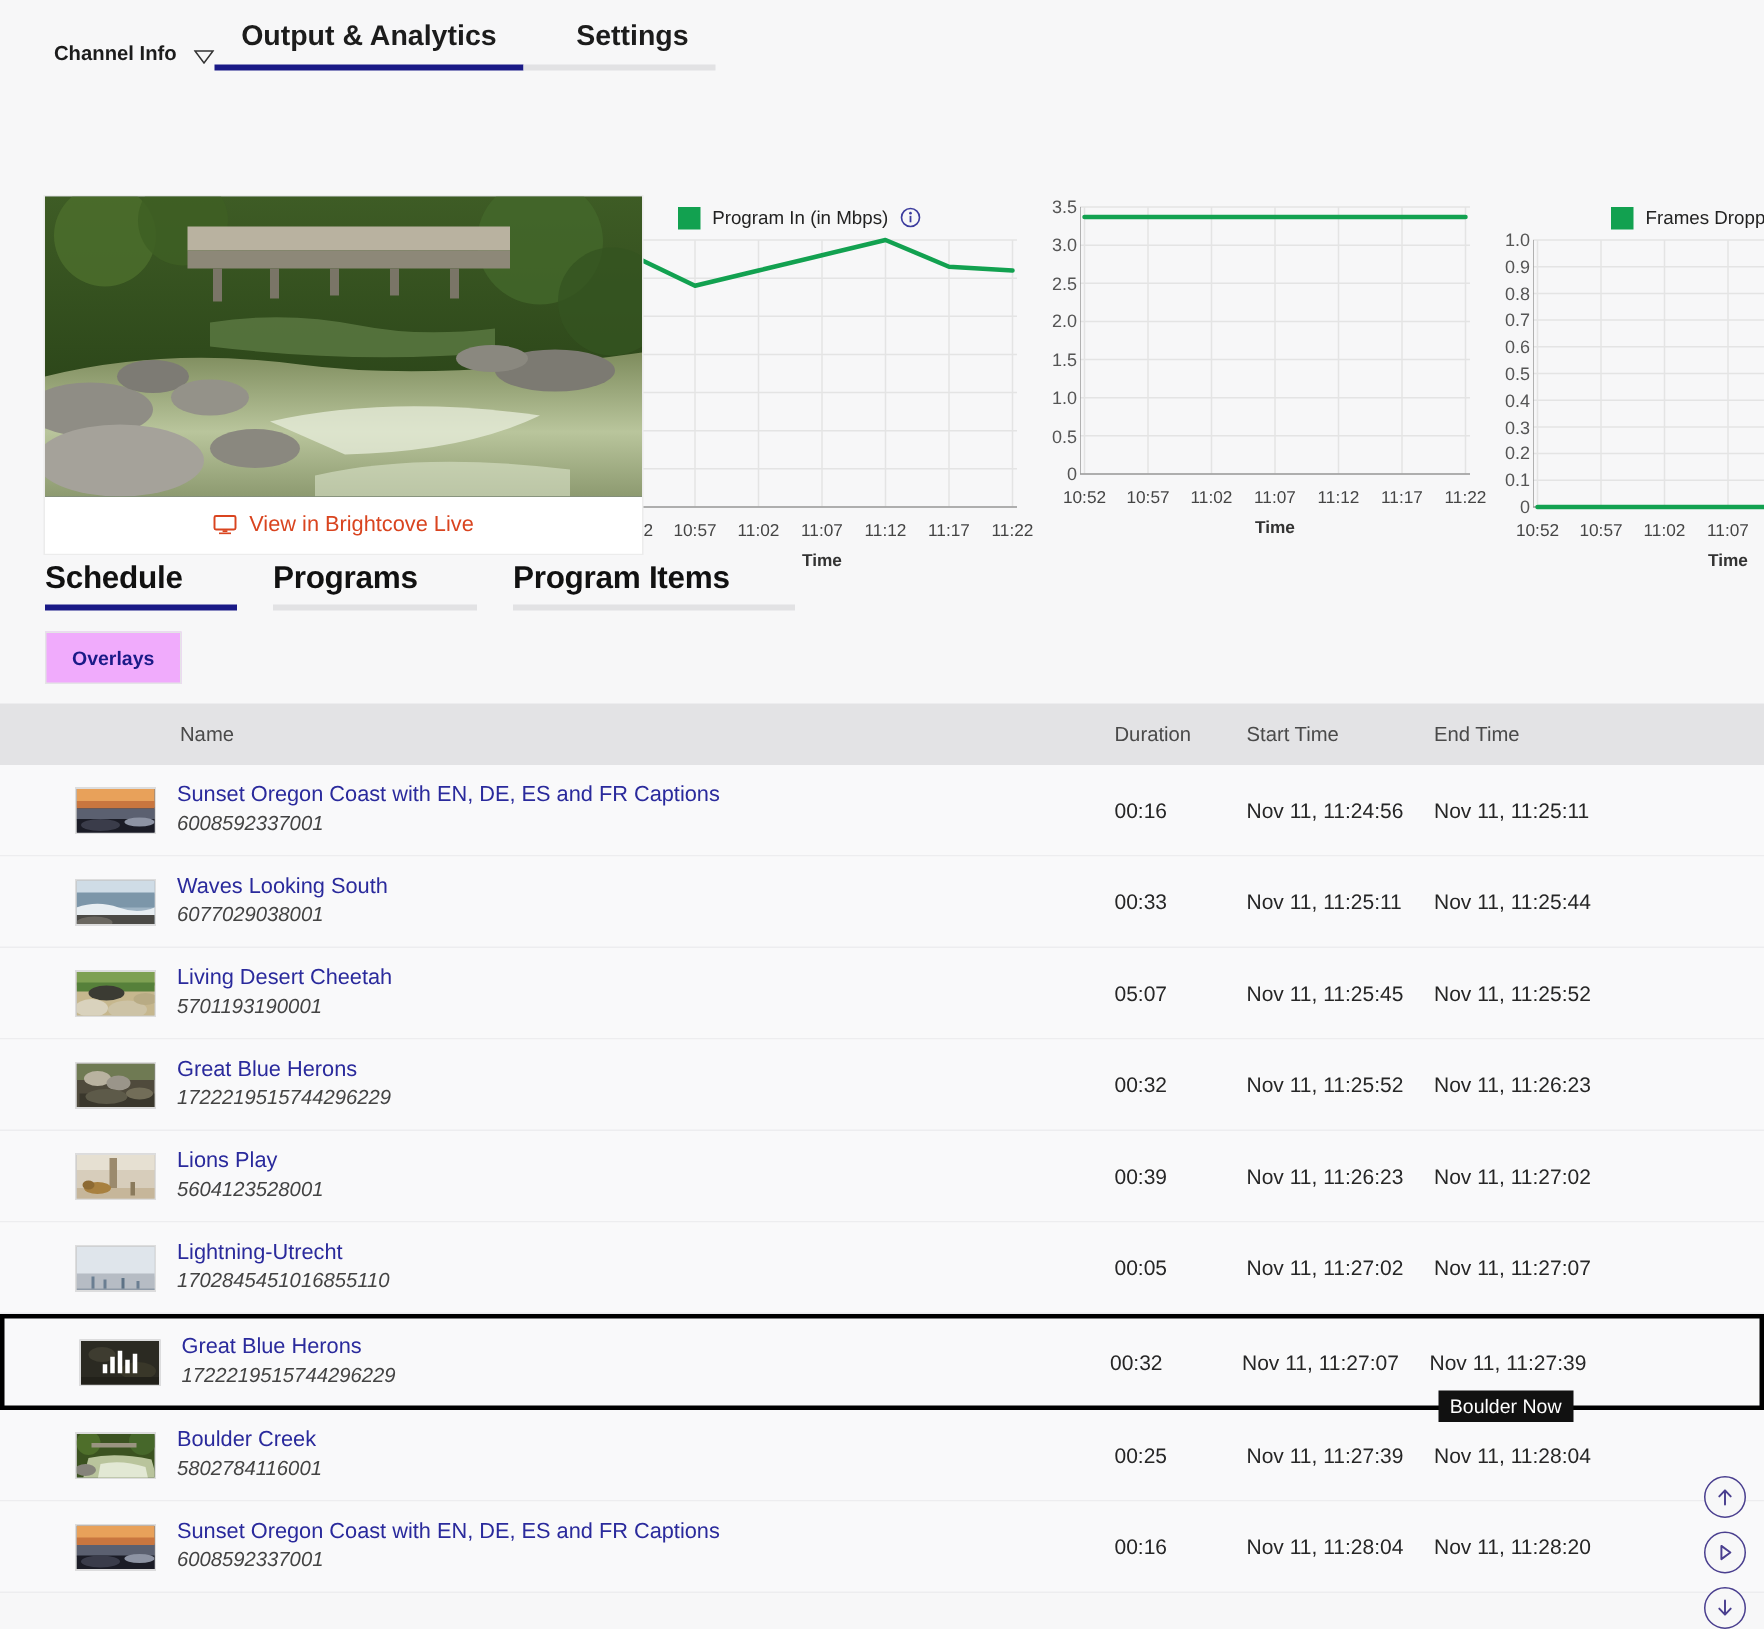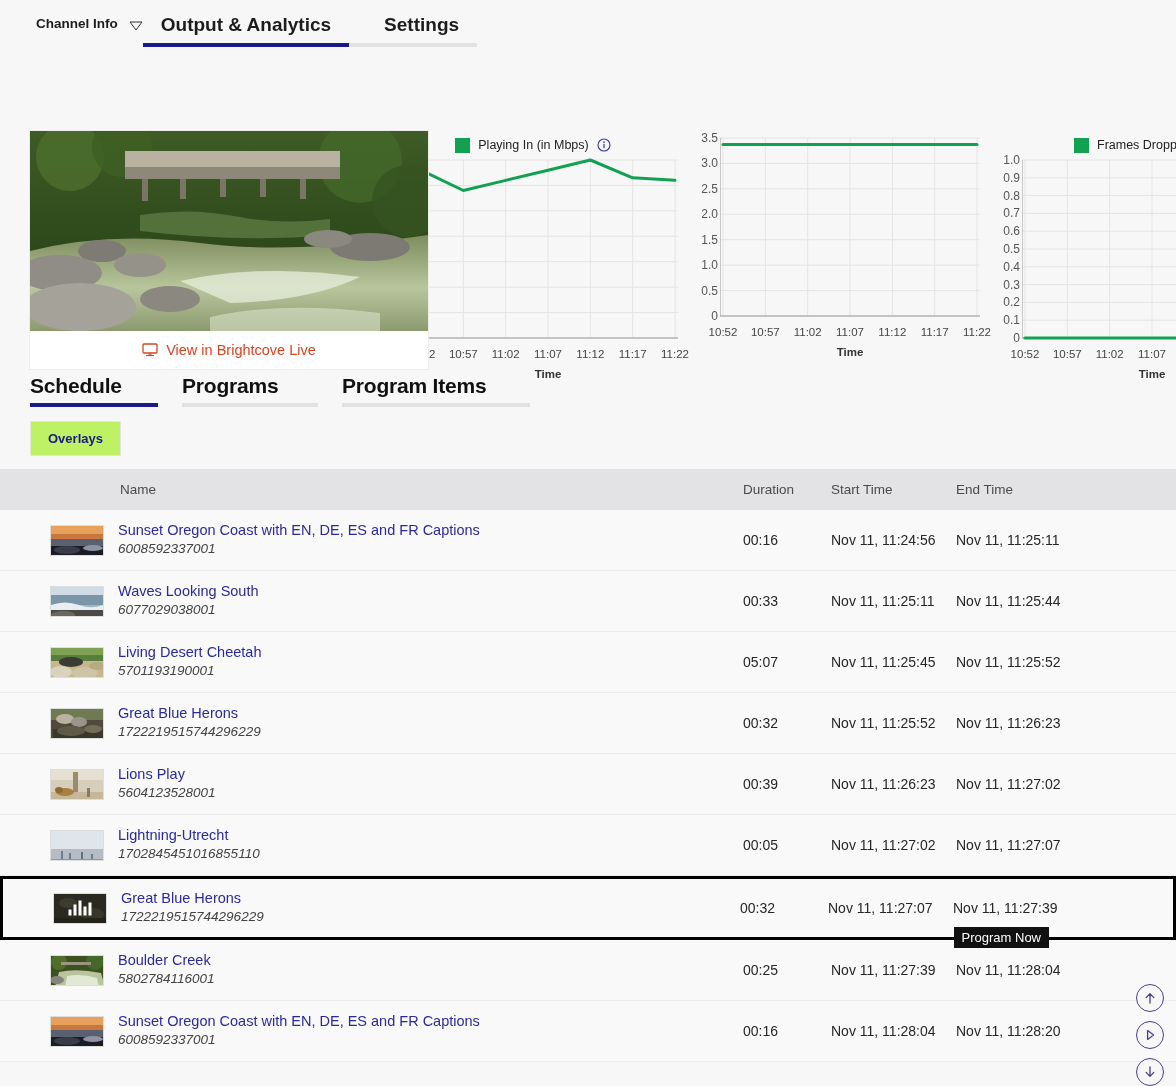--- a/index.html
+++ b/index.html
@@ -10,21 +10,21 @@
     color: #1a1a1a;
     overflow: hidden;
   }
 
   
   .topbar { position: relative; height: 46px; }
   .topbar-inner { display: flex; align-items: flex-start; padding-left: 36px; }
   .chan-info {
     display: flex; align-items: center; gap: 11px;
     font-size: 13.5px; font-weight: 700; color: #1c1c1c;
-    padding-top: 16px;
+    padding-top: 28px;
   }
   .tri-down {
     width: 0; height: 0;
     border-left: 7px solid transparent;
     border-right: 7px solid transparent;
     border-top: 10px solid transparent;
     position: relative;
   }
   .tri-down svg { position: absolute; top: -10px; left: -7px; }
   .tab {
@@ -87,21 +87,21 @@
   
   .sect { padding: 0 0 0 30px; margin-top: 18px; }
   .sect-tabs { display: flex; align-items: flex-end; }
   .sect-tab { position: relative; padding: 0 22px 9px 0; margin-right: 12px; cursor: pointer; }
   .sect-tab .lbl { font-size: 21px; font-weight: 700; color: #111; letter-spacing: -.2px; }
   .sect-tab .bar { position: absolute; left: 0; right: 12px; bottom: 0; height: 4px; background: #e2e2e4; }
   .sect-tab.active .bar { background: #1a1a87; }
 
   .overlays-btn {
     margin-top: 14px; display: inline-block;
-    background: #bef264; border: 1px solid #e4e4e6;
+    background: #f0abfc; border: 1px solid #e4e4e6;
     color: #1a1a87; font-size: 13px; font-weight: 700;
     padding: 9px 17px; cursor: pointer;
   }
 
   
   .tbl { margin-top: 13px; width: 1176px; }
   .thead {
     display: flex; align-items: center; height: 41px;
     background: #e3e3e5; font-size: 13.5px; color: #4a4a4a;
   }
@@ -173,21 +173,21 @@
       <span class="bar"></span>
     </div>
   </div>
 </div>
 
 <div class="analytics">
 
   <div class="chart" style="left:388px; width:290px;">
     <div class="chart-legend">
       <span class="legend-swatch"></span>
-      <span>Playing In (in Mbps)</span>
+      <span>Program In (in Mbps)</span>
       <span class="info-ico">
         <svg width="14" height="14" viewBox="0 0 14 14">
             <circle cx="7" cy="7" r="6" fill="none" stroke="#3c3c9e" stroke-width="1.1"></circle>
             <circle cx="7" cy="4.1" r=".9" fill="#3c3c9e"></circle>
             <rect x="6.4" y="5.9" width="1.2" height="4.3" fill="#3c3c9e"></rect>
           </svg>
       </span>
     </div>
     <div class="plot-wrap" style="height:190px;">
       <div class="y-labels" id="y1">
@@ -544,21 +544,21 @@
               <i style="height: 13px;"></i>
             </div></div>
         </div>
         <div class="c-name">
           <div class="name-link">Great Blue Herons</div>
           <div class="vid-id">1722219515744296229</div>
         </div>
         <div class="c-dur cellval">00:32</div>
         <div class="c-start cellval">Nov 11, 11:27:07</div>
         <div class="c-end cellval">Nov 11, 11:27:39</div>
-        <div class="playing-badge">Program Now</div>
+        <div class="playing-badge">Boulder Now</div>
       </div>
       <div class="row">
         <div class="c-thumb">
           <div class="thumb"><svg width="54" height="31" viewBox="0 0 54 31">
               <rect width="54" height="31" fill="#3b5220"></rect>
               <circle cx="8" cy="6" r="8" fill="#4e6e2a"></circle>
               <circle cx="44" cy="5" r="9" fill="#46672a"></circle>
               <rect x="10" y="6" width="30" height="3" fill="#9a9480"></rect>
               <path d="M8 16 Q26 12 50 17 L54 31 L4 31 Z" fill="#b9c49c"></path>
               <path d="M16 20 Q30 17 46 22 L48 31 L14 31 Z" fill="#e2e8d4"></path>

